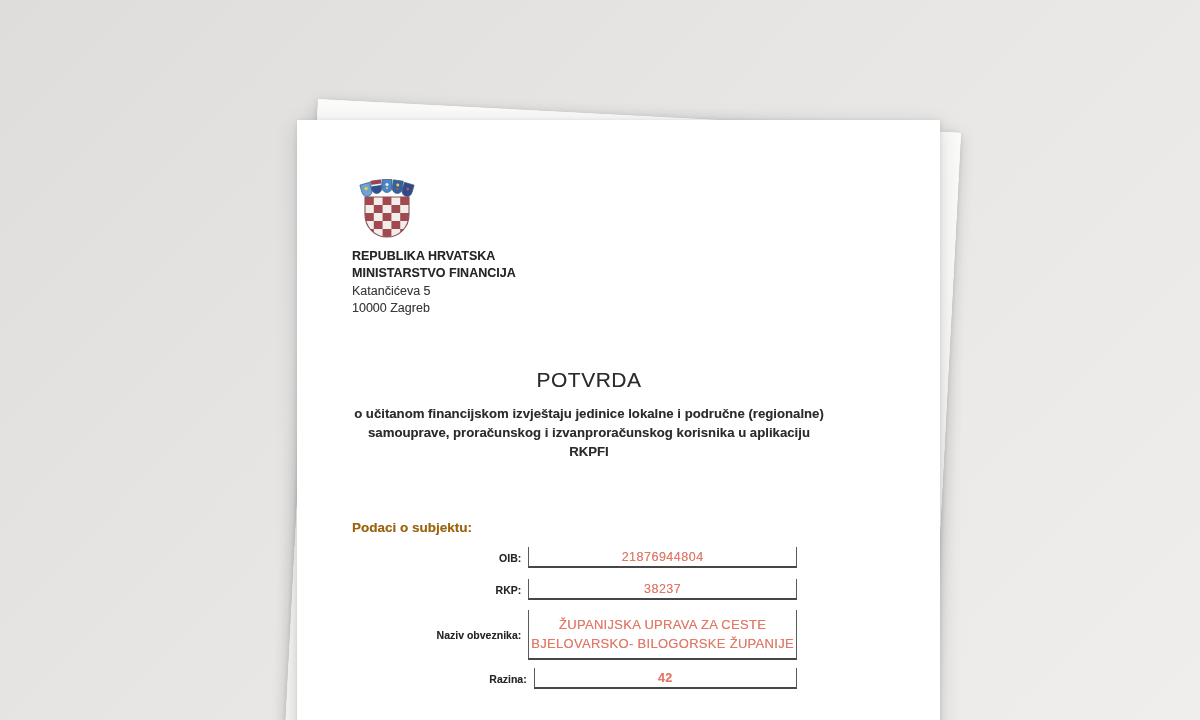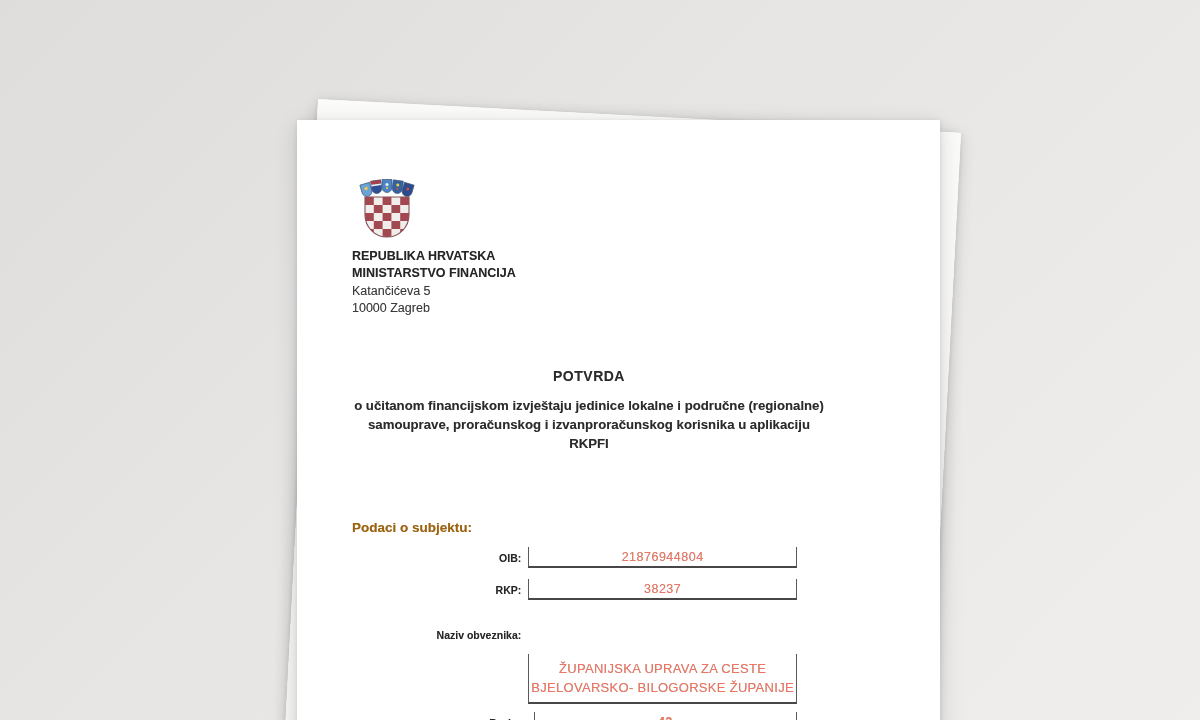--- a/index.html
+++ b/index.html
@@ -35,21 +35,21 @@
   .org {
     position: absolute; left: 55px; top: 128px;
     font-size: 12.5px; line-height: 17.3px; color: #3a3a3a;
   }
   .org .bold { font-weight: bold; color: #262626; }
 
   .center-col {
     position: absolute; left: 0; top: 248px; width: 584px;
     text-align: center; color: #2b2b2b;
   }
-  .doc-title { font-size: 14px; font-weight: bold; letter-spacing: 0.5px; }
+  .doc-title { font-size: 21px; font-weight: normal; letter-spacing: 0.5px; }
   .doc-subtitle { margin-top: 12px; font-size: 13.2px; font-weight: bold; line-height: 19px; }
 
   .section-heading {
     position: absolute; left: 55px; top: 400px;
     font-size: 13.5px; font-weight: bold; color: #a16207;
   }
 
   .fields { position: absolute; left: 0; top: 427px; width: 500px; }
   .field-row { display: flex; margin-bottom: 11px; }
   .field-label {
@@ -66,21 +66,21 @@
     display: flex; align-items: center; justify-content: center;
   }
   .field-value {
     font-size: 12.5px; color: #ee7560; letter-spacing: 0.5px;
     text-shadow: 0 0 0.6px rgba(238,117,96,0.4);
   }
   .row-rkp { margin-bottom: 10px; }
   .row-naziv { margin-bottom: 8px; }
   .row-naziv .field-label { height: 50px; }
   .row-naziv .field-box {
-    height: 50px; flex-direction: column; justify-content: center; line-height: 19px; margin-top: 44px;
+    height: 50px; flex-direction: column; justify-content: center; line-height: 19px;
   }
   .row-naziv .field-value { font-size: 13px; letter-spacing: 0.3px; }
   .row-razina { margin-bottom: 0; padding-left: 10px; }
   .row-razina .field-value { font-weight: bold; }
 </style>
 </head>
 <body>
 
 <div class="scene">
 

